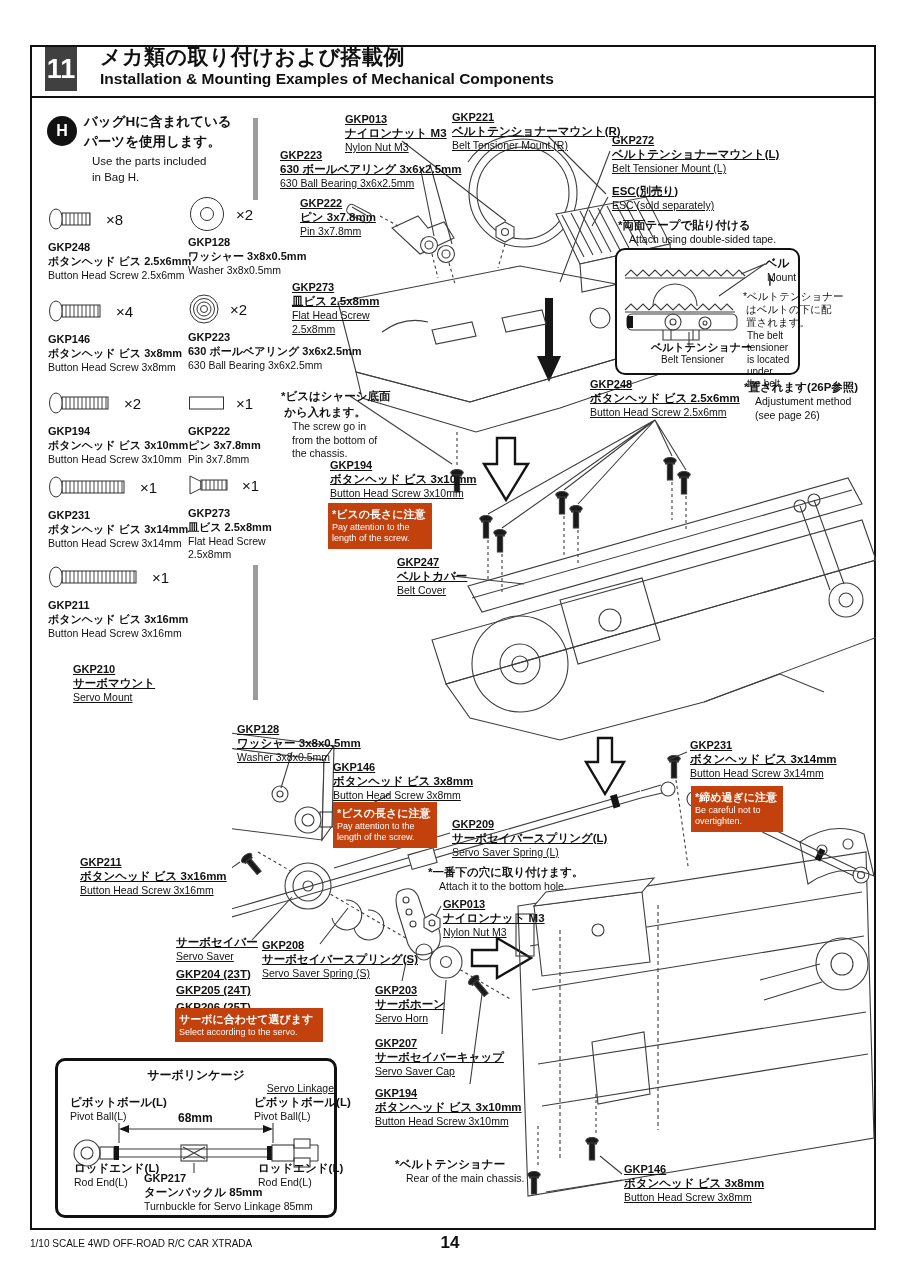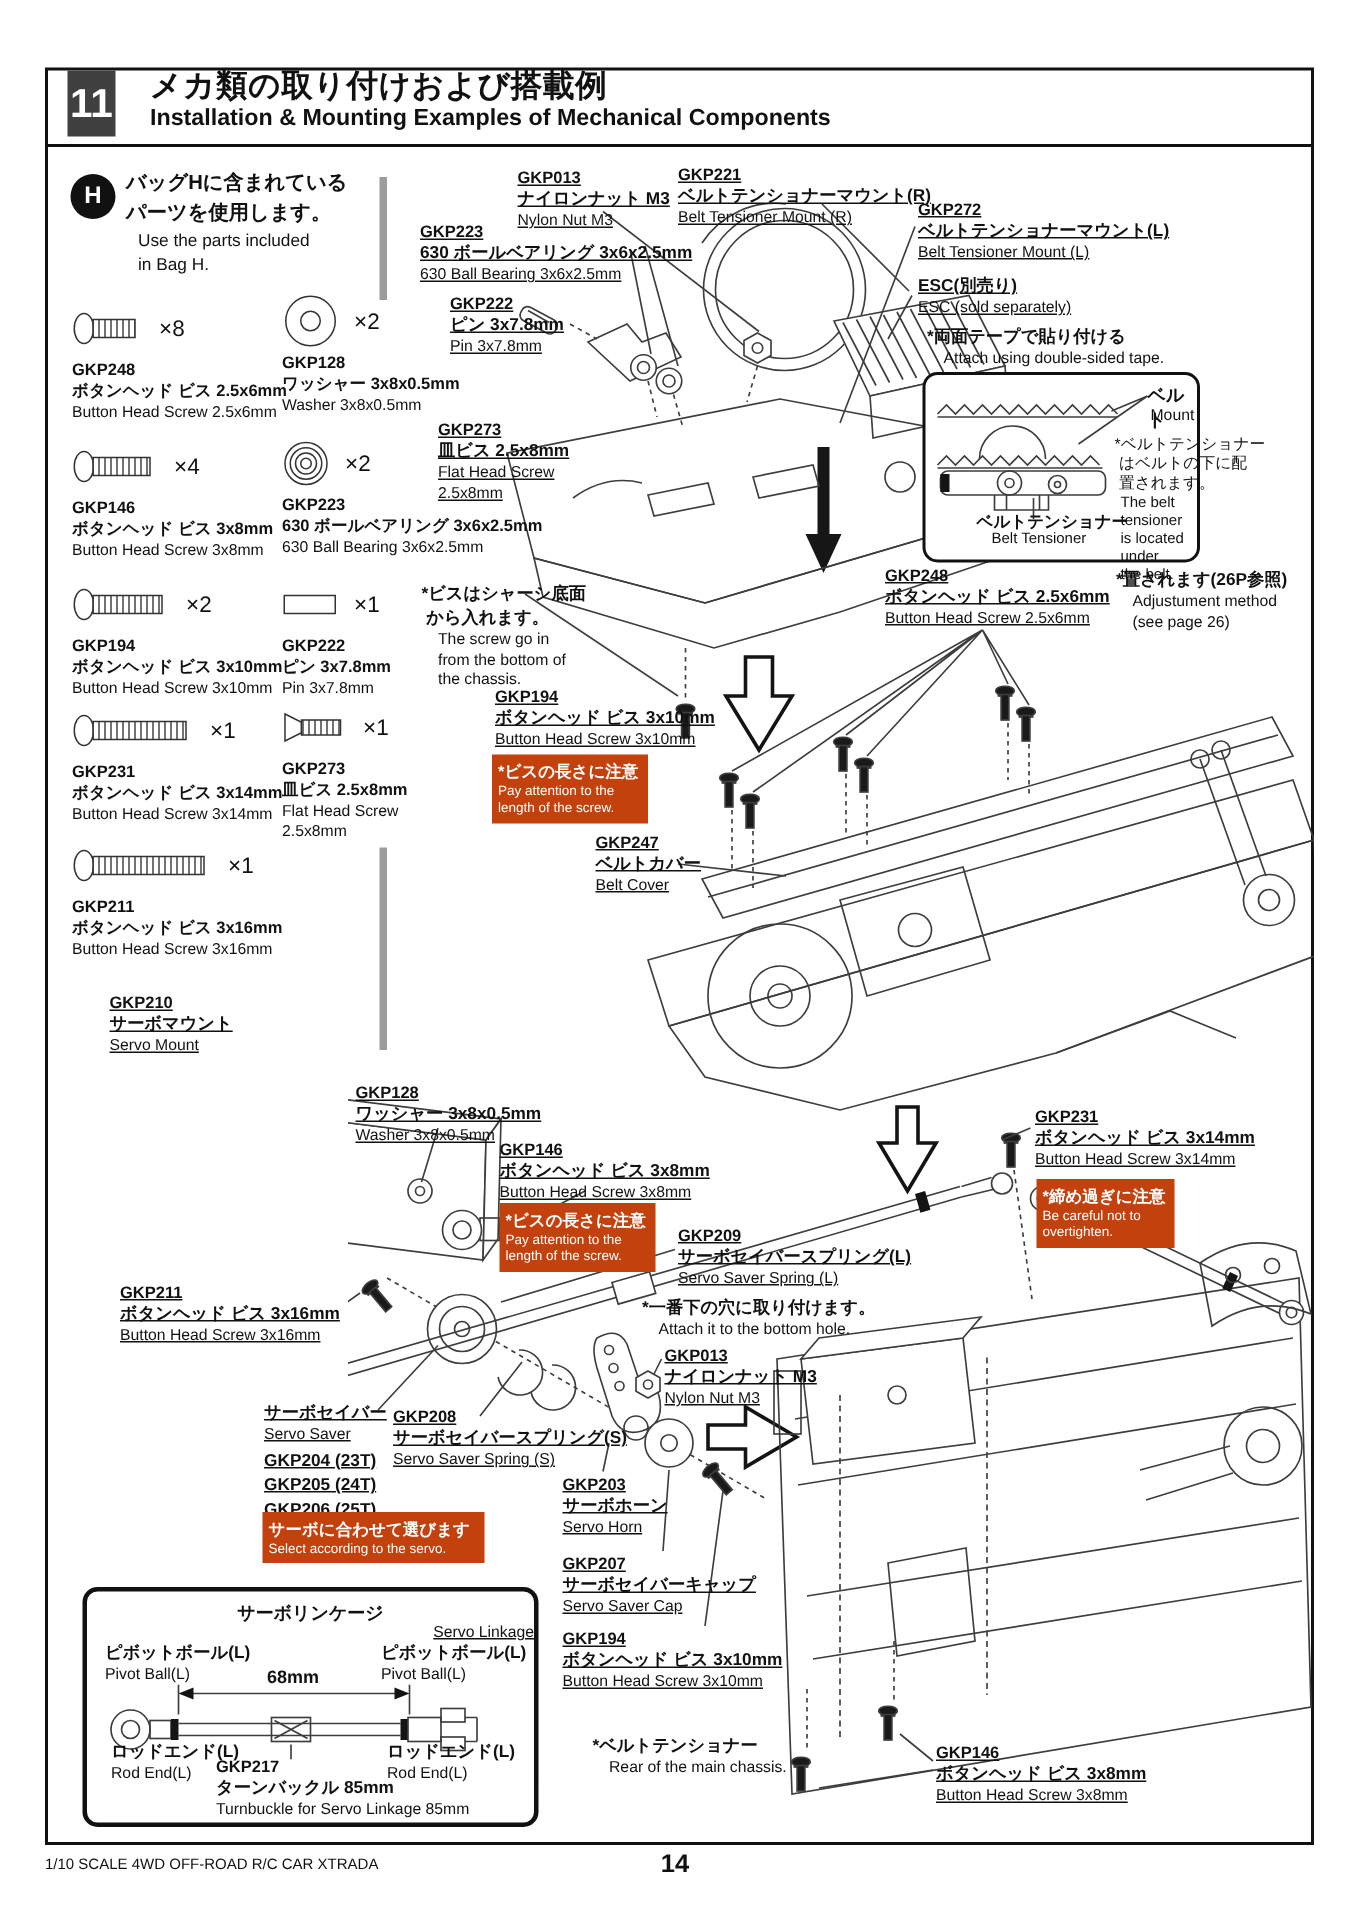--- a/index.html
+++ b/index.html
@@ -41,21 +41,21 @@
   .b-en { font-size:9px; line-height:1.25; white-space:pre-line; }
 
   .tbox { position:absolute; left:615px; top:248px; width:185px; height:127px; border:2.5px solid #111; border-radius:10px; background:#fff; }
   .tbox .t-belt-jp { position:absolute; left:148px; top:5px; font-size:12px; font-weight:700; }
   .tbox .t-belt-en { position:absolute; left:150px; top:21px; font-size:10.5px; }
   .tbox .t-note-jp { position:absolute; left:126px; top:40px; font-size:10.5px; font-weight:400; line-height:1.25; white-space:pre; }
   .tbox .t-note-en { position:absolute; left:130px; top:80px; font-size:10px; line-height:1.2; white-space:pre-line; }
   .tbox .t-tens-jp { position:absolute; left:34px; top:90px; font-size:11px; font-weight:700; }
   .tbox .t-tens-en { position:absolute; left:44px; top:104px; font-size:10px; }
 
-  .lbox { position:absolute; left:55px; top:1058px; width:304px; height:160px; border:3px solid #111; border-radius:10px; background:#fff; }
+  .lbox { position:absolute; left:55px; top:1058px; width:282px; height:160px; border:3px solid #111; border-radius:10px; background:#fff; }
   .lb-title-jp { position:absolute; left:0; top:6px; width:100%; text-align:center; font-size:12px; font-weight:700; }
   .lb-title-en { position:absolute; left:0; top:21px; width:100%; text-align:right; font-size:10.5px;text-decoration:underline; }
   .lb-lbl { position:absolute; }
   .lb-dim { position:absolute; left:120px; top:50px; font-size:12px; font-weight:700; }
   .lb-g217 { position:absolute; left:86px; top:110px; }
 
   .footer-left { position:absolute; left:30px; top:1238px; font-size:10px; }
   .footer-page { position:absolute; left:0; top:1233px; width:900px; text-align:center; font-size:17px; font-weight:700; }
 
   svg { display:block; }

